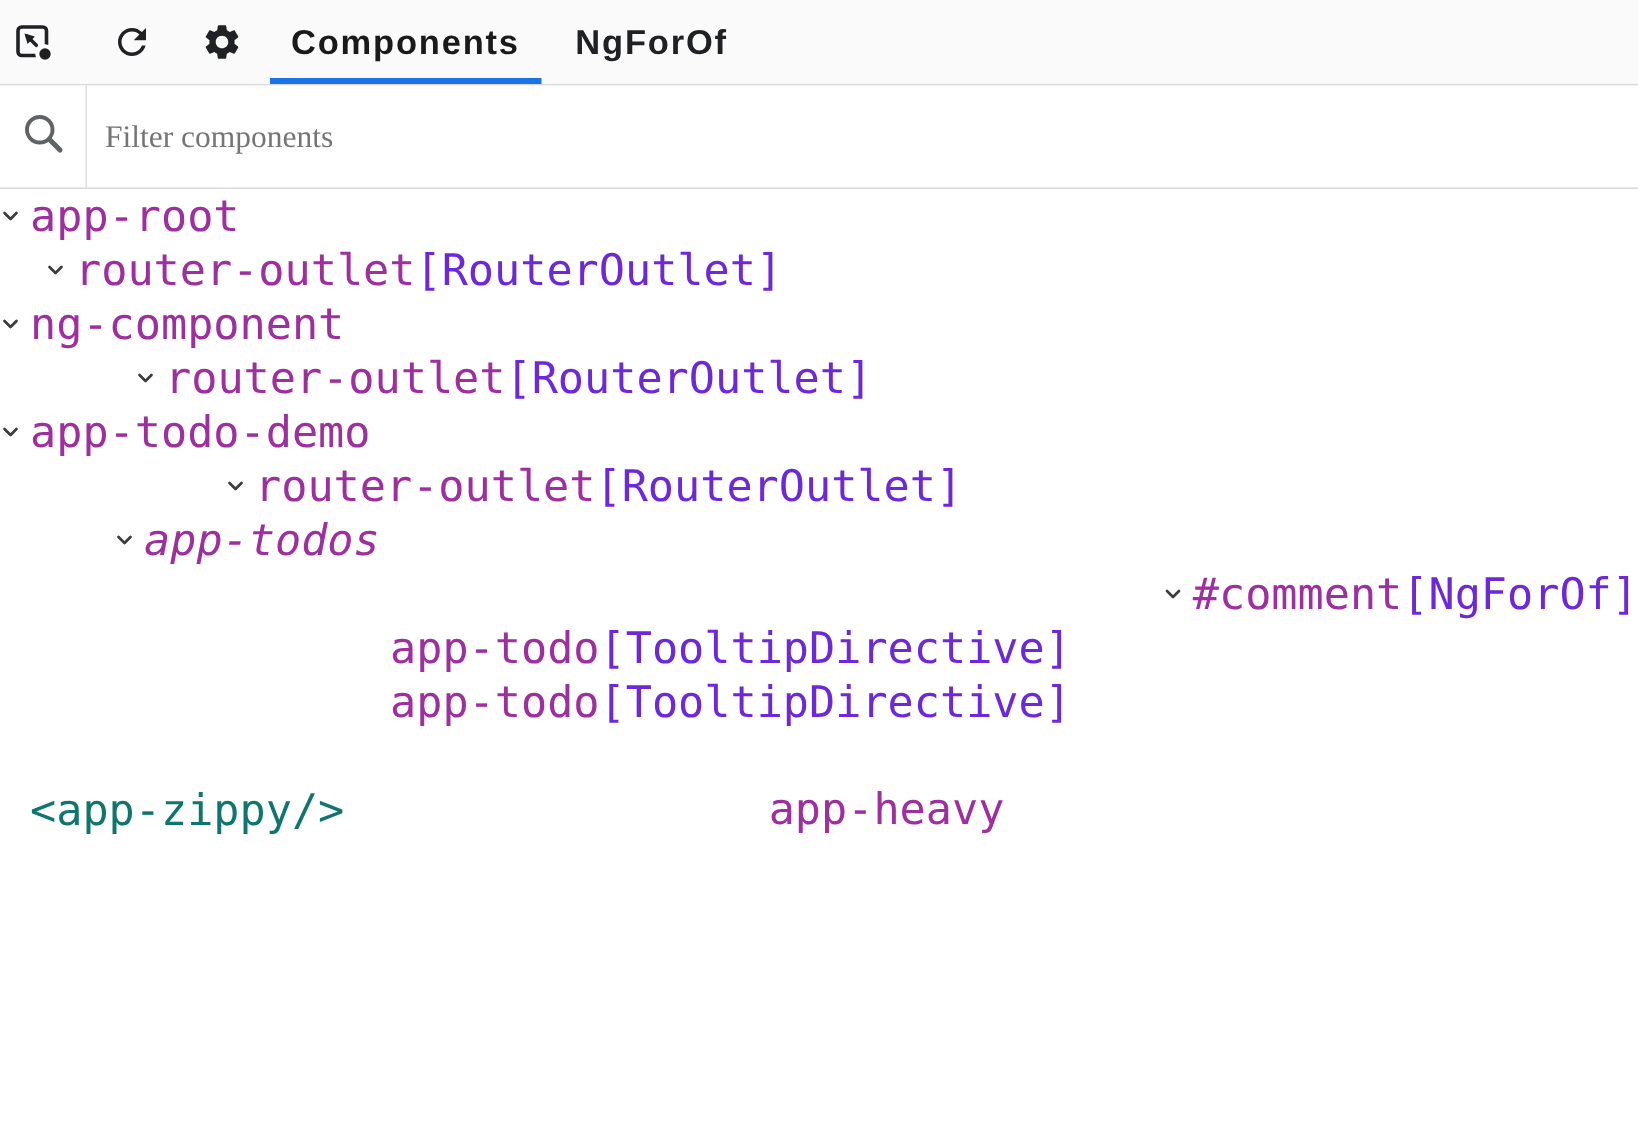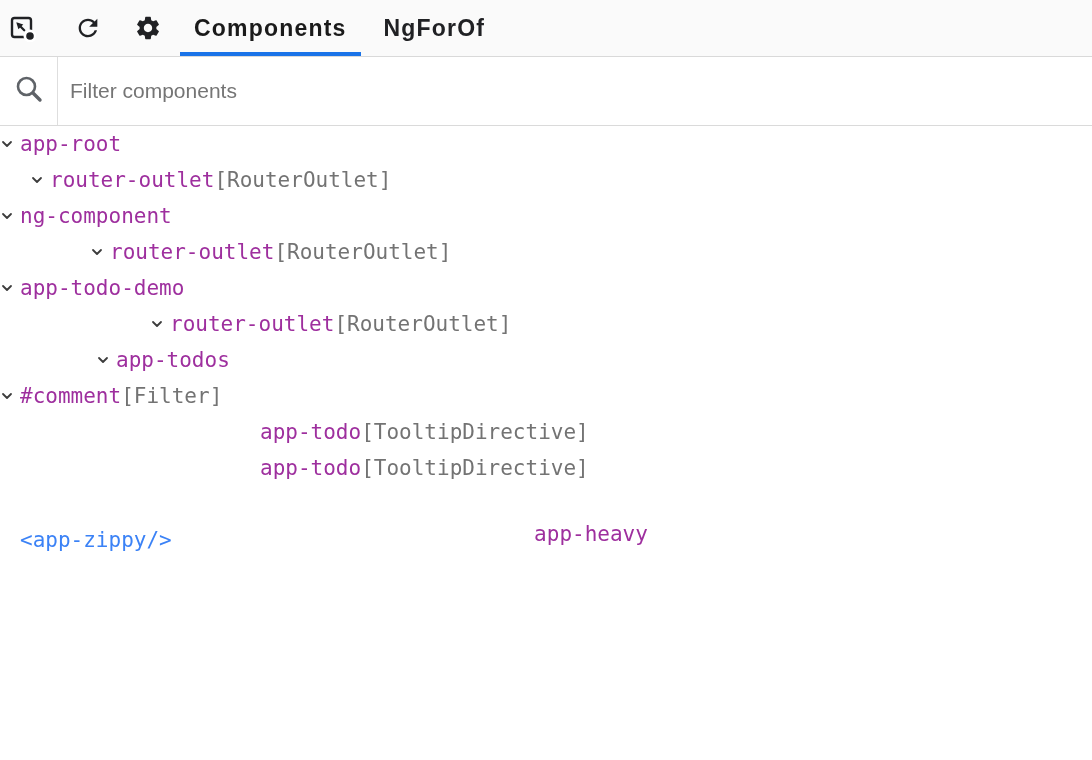--- a/index.html
+++ b/index.html
@@ -39,41 +39,41 @@
     height: 69px; display: flex; align-items: stretch; background: #fff;
     border-bottom: 1px solid #dadada;
   }
   .search-icon-box {
     width: 58px; display: flex; align-items: center; justify-content: center;
     border-right: 1px solid #dedede;
   }
   .search-input {
     flex: 1; border: none; outline: none; padding: 0 0 0 12px;
     font-size: 21px; color: #737373; background: transparent;
-    font-family: Liberation Sans, sans-serif;
+    font-family: Liberation Serif, serif;
   }
   .search-input::placeholder { color: #757575; opacity: 1; }
 
   
   .tree {
     background: #fff; height: 633px; overflow: hidden;
     font-family: "DejaVu Sans Mono", "Liberation Mono", monospace;
-    font-size: 21px; padding-top: 0;
+    font-size: 29px; padding-top: 0;
   }
   .tree-row {
     height: 36px; display: flex; align-items: center; white-space: pre;
     cursor: pointer;
   }
   .twistie {
     width: 20px; height: 36px; display: inline-flex; align-items: center;
     flex: none;
   }
   .node-name { color: #9e2f9e; }
-  .node-name.element-node { color: #3b82f6; }
-  .node-directives { color: #737373; }
+  .node-name.element-node { color: #0f766e; }
+  .node-directives { color: #6d28d9; }
 </style>
 </head>
 <body>
 
 <div class="app">
 
   <header class="toolbar">
     <button class="icon-btn" id="btn-inspect" title="">
       <span>
         <svg width="28" height="28" viewBox="0 0 28 28">
@@ -135,25 +135,25 @@
           </svg></span><span class="node-name">ng-component</span></div>
       <div class="tree-row" style="padding-left: 90px;"><span class="twistie"><svg width="14" height="14" viewBox="0 0 14 14">
             <path d="M3 5 L7 9 L11 5" fill="none" stroke="#3c3c3c" stroke-width="1.8" stroke-linecap="round" stroke-linejoin="round"></path>
           </svg></span><span class="node-name">router-outlet</span><span class="node-directives">[RouterOutlet]</span></div>
       <div class="tree-row" style=""><span class="twistie"><svg width="14" height="14" viewBox="0 0 14 14">
             <path d="M3 5 L7 9 L11 5" fill="none" stroke="#3c3c3c" stroke-width="1.8" stroke-linecap="round" stroke-linejoin="round"></path>
           </svg></span><span class="node-name">app-todo-demo</span></div>
       <div class="tree-row" style="padding-left: 150px;"><span class="twistie"><svg width="14" height="14" viewBox="0 0 14 14">
             <path d="M3 5 L7 9 L11 5" fill="none" stroke="#3c3c3c" stroke-width="1.8" stroke-linecap="round" stroke-linejoin="round"></path>
           </svg></span><span class="node-name">router-outlet</span><span class="node-directives">[RouterOutlet]</span></div>
-      <div class="tree-row" style="padding-left: 96px;"><span class="twistie"><svg width="14" height="14" viewBox="0 0 14 14">
+      <div class="tree-row" style="padding-left: 76px; font-style: italic;"><span class="twistie"><svg width="14" height="14" viewBox="0 0 14 14">
             <path d="M3 5 L7 9 L11 5" fill="none" stroke="#3c3c3c" stroke-width="1.8" stroke-linecap="round" stroke-linejoin="round"></path>
           </svg></span><span class="node-name">app-todos</span></div>
-      <div class="tree-row" style=""><span class="twistie"><svg width="14" height="14" viewBox="0 0 14 14">
+      <div class="tree-row" style=" justify-content: flex-end;"><span class="twistie"><svg width="14" height="14" viewBox="0 0 14 14">
             <path d="M3 5 L7 9 L11 5" fill="none" stroke="#3c3c3c" stroke-width="1.8" stroke-linecap="round" stroke-linejoin="round"></path>
-          </svg></span><span class="node-name">#comment</span><span class="node-directives">[Filter]</span></div>
+          </svg></span><span class="node-name">#comment</span><span class="node-directives">[NgForOf]</span></div>
       <div class="tree-row" style="padding-left: 240px;"><span class="twistie"></span><span class="node-name">app-todo</span><span class="node-directives">[TooltipDirective]</span></div>
       <div class="tree-row" style="padding-left: 240px;"><span class="twistie"></span><span class="node-name">app-todo</span><span class="node-directives">[TooltipDirective]</span></div>
       <div class="tree-row" style="padding-left: 90px; flex-direction: column;"><span class="twistie"></span><span class="node-name">app-heavy</span></div>
       <div class="tree-row" style="padding-left: 0px;"><span class="twistie"></span><span class="node-name element-node">&lt;app-zippy/&gt;</span></div>
     </div>
 
 </div>
 
 </body></html>

